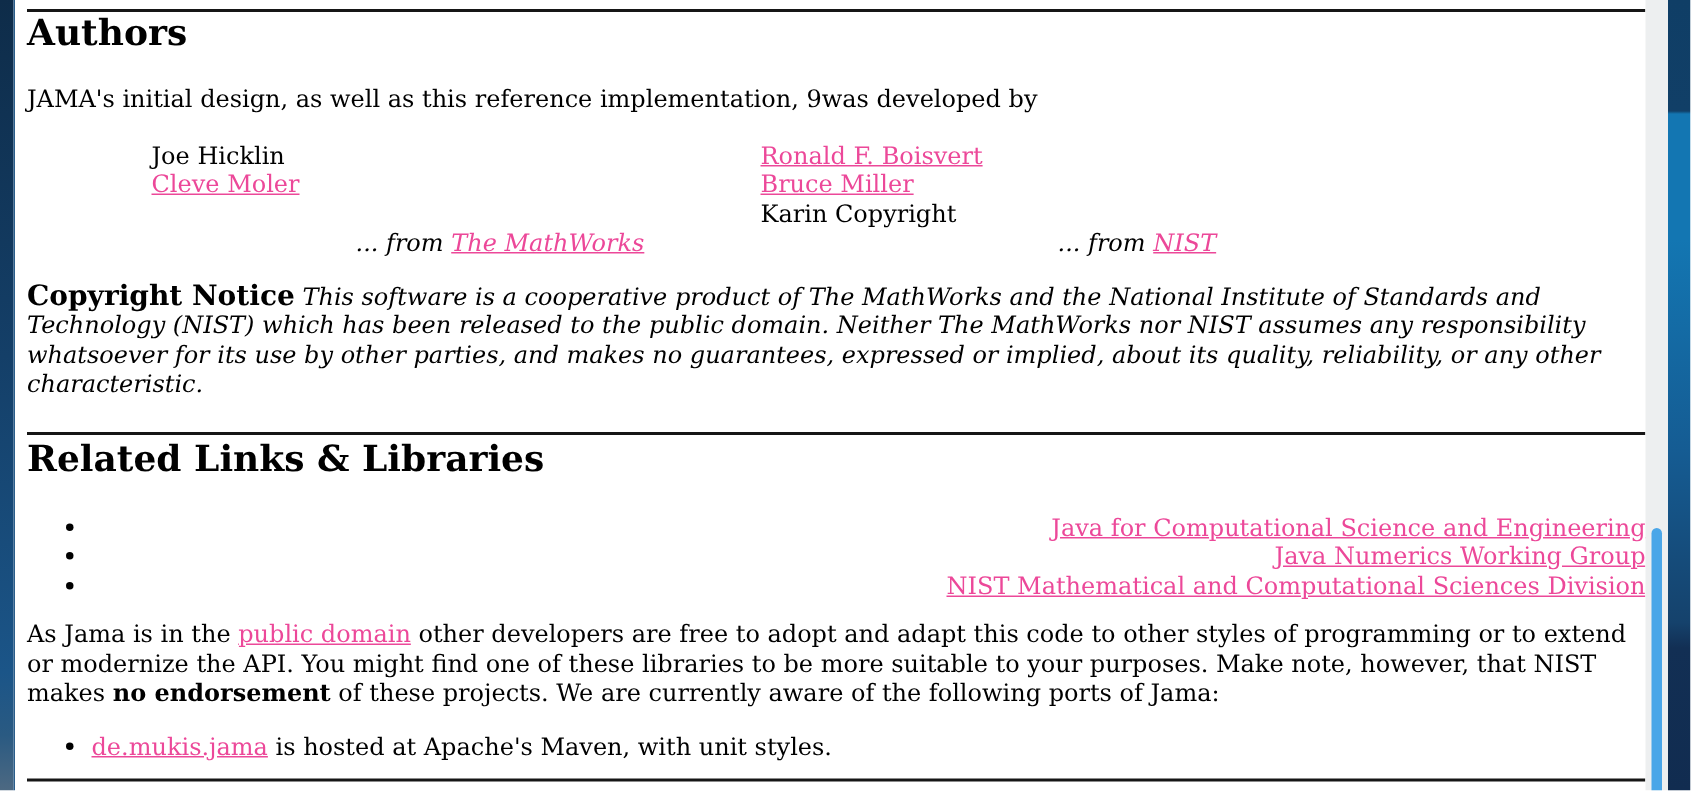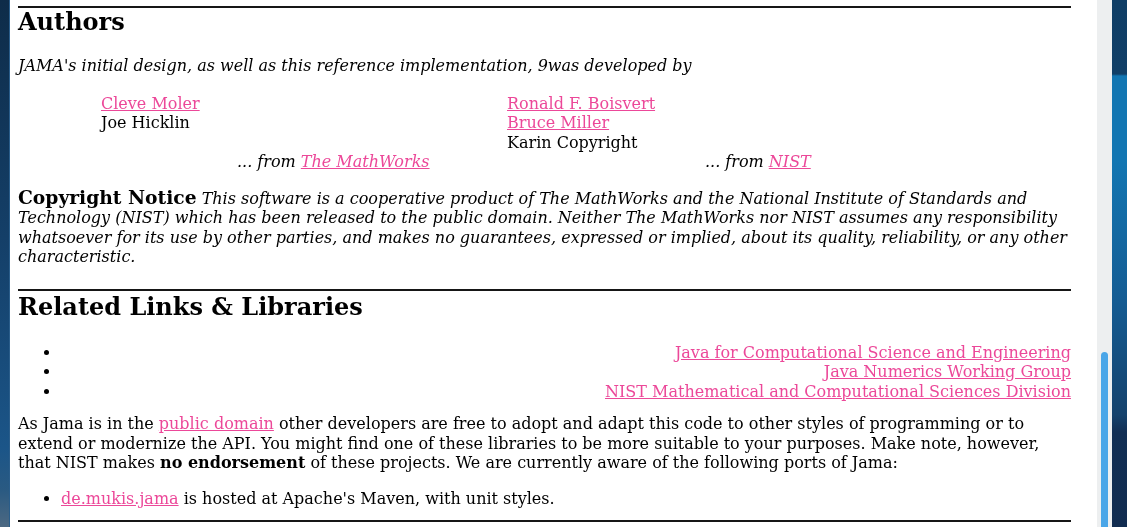--- a/index.html
+++ b/index.html
@@ -38,40 +38,40 @@
   .scroll-thumb {
     position: absolute; left: 4px; top: 352px; width: 7px; height: 175px;
     background: #4aa6e8;
     border-radius: 4px 4px 0 0;
   }
 
   
   .page {
     position: absolute; left: 10px; top: 0; width: 1087px; height: 527px;
     background: #ffffff;
-    padding: 0 26px 0 8px;
+    padding: 0 0 0 8px;
     overflow: hidden;
   }
   hr {
     border: none;
     border-top: 2px solid #161616;
     margin: 0;
   }
   hr.top { margin-top: 6px; }
   hr.mid { margin-top: 22px; }
   hr.bottom { margin-top: 12px; }
 
   h2 {
     font-size: 24px; line-height: 28px;
     font-weight: bold;
     margin: 0;
   }
   h2.related { margin-top: 2px; }
 
-  p.intro { margin: 20px 0 0 0; font-style: italic; }
+  p.intro { margin: 20px 0 0 0; }
 
   .authors-table {
     display: flex;
     align-items: stretch;
     margin: 18px 0 0 83px;
     min-height: 78px;
   }
   .authors-table .names-col { align-self: flex-start; }
   .authors-table .from-col  { align-self: flex-end; white-space: nowrap; }
   .col-mw-names  { width: 136px; }
@@ -103,22 +103,22 @@
   <div class="page">
 
     <hr class="top">
 
     <h2>Authors</h2>
 
     <p class="intro">JAMA's initial design, as well as this reference implementation, 9was developed by</p>
 
     <div class="authors-table">
       <div class="names-col col-mw-names">
+        <div>Joe Hicklin</div>
         <div><a>Cleve Moler</a></div>
-        <div>Joe Hicklin</div>
       </div>
       <div class="from-col col-mw-from">
         <span class="it">... from </span><a>The MathWorks</a>
       </div>
       <div class="names-col col-nist-names">
         <div><a>Ronald F. Boisvert</a></div>
         <div><a>Bruce Miller</a></div>
         <div>Karin Copyright</div>
       </div>
       <div class="from-col col-nist-from">

